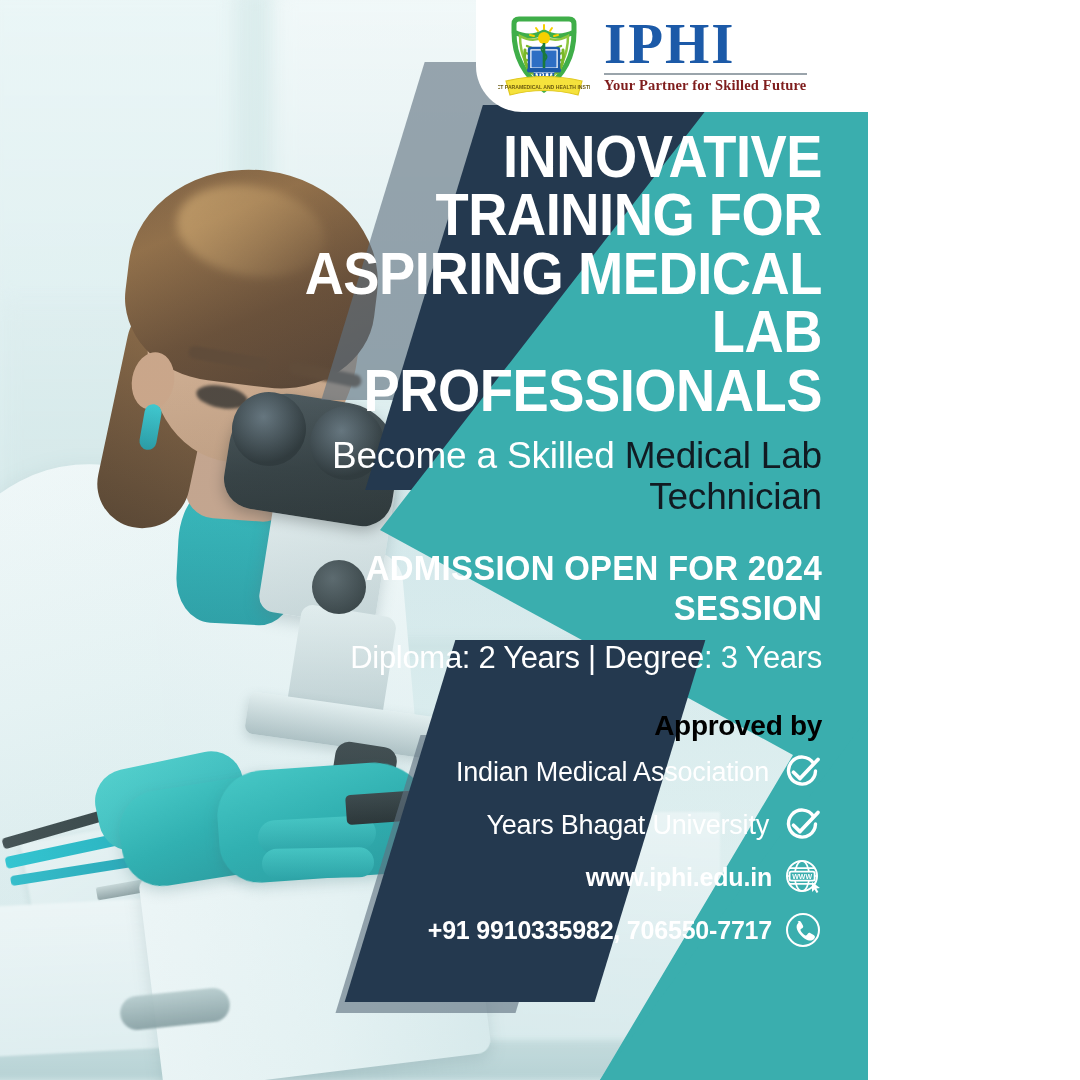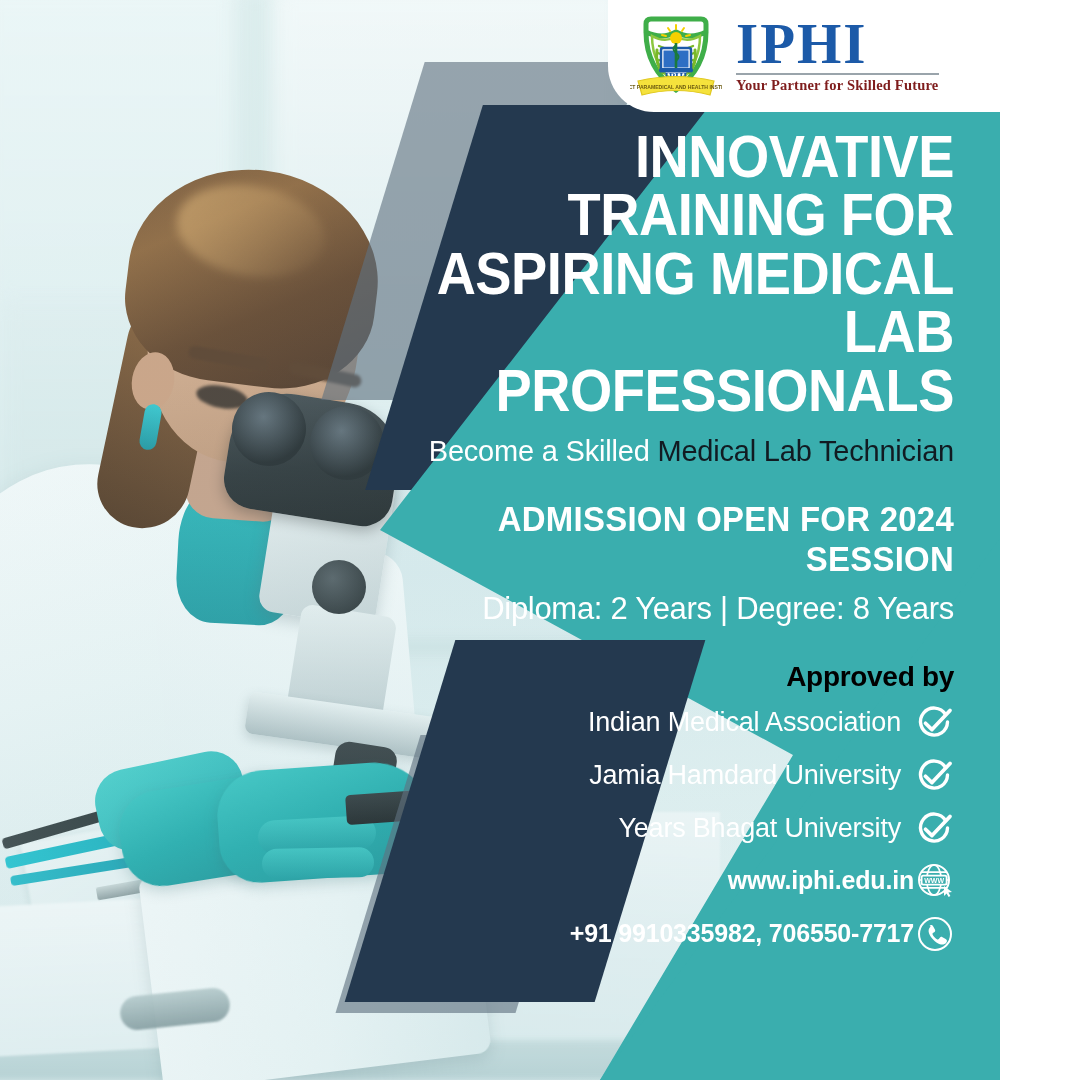--- a/index.html
+++ b/index.html
@@ -1,20 +1,20 @@
 <!DOCTYPE html>
 <html><head>
 <meta charset="utf-8">
 <style>
   html,body{margin:0;padding:0;background:#fff;}
   body{font-family:"Liberation Sans",sans-serif;}
 
   .poster{
     position:relative;
-    width:1000px;height:1080px;
+    width:868px;height:1080px;
     overflow:hidden;
     background:#e8f1f2;
   }
 
   
   .photo{position:absolute;inset:0;overflow:hidden;}
   .photo-bg{
     position:absolute;inset:0;
     background:
       linear-gradient(175deg,#f2f8f8 0%,#e4f0f1 28%,#dfeef0 52%,#eaf5f5 74%,#f4fafa 100%);
@@ -230,21 +230,21 @@
   }
   .headline{
     font-family:"Liberation Sans Narrow","Liberation Sans",sans-serif;
     font-weight:bold;color:#ffffff;
     font-size:59px;line-height:.99;letter-spacing:-.5px;
     text-transform:uppercase;
     transform:scaleX(.92);transform-origin:right center;
     margin:0;
   }
   .subtitle{
-    margin-top:16px;font-size:29px;line-height:1.1;color:#ffffff;font-weight:400;
+    margin-top:16px;font-size:37px;line-height:1.1;color:#ffffff;font-weight:400;
     letter-spacing:-.2px;
   }
   .subtitle .dark{color:#111b22;}
 
   .enroll-wrap{margin-top:28px;display:flex;justify-content:flex-end;}
   .enroll-btn{
     background:#e4e236;color:#000000;
     font-size:35px;font-weight:bold;letter-spacing:-.3px;
     padding:10px 26px 12px 26px;
     border:none;line-height:1;
@@ -269,21 +269,21 @@
     display:flex;align-items:center;justify-content:flex-end;gap:13px;
     margin-bottom:13px;
   }
   .appr-row .txt{color:#ffffff;font-size:27px;font-weight:400;letter-spacing:-.2px;}
 
   .contact-title{
     margin-top:18px;color:#000000;font-size:27.5px;font-weight:bold;letter-spacing:-.2px;
   }
   .contact-list{margin-top:12px;}
   .contact-row{
-    display:flex;align-items:center;justify-content:flex-end;gap:2px;margin-bottom:15px;
+    display:flex;align-items:center;justify-content:flex-end;gap:12px;margin-bottom:15px;
   }
   .contact-row .txt{color:#ffffff;font-size:25px;font-weight:bold;letter-spacing:-.2px;}
   svg{display:block;}
 </style>
 </head>
 <body>
 
 <div class="poster">
 
   <div class="photo">
@@ -389,44 +389,35 @@
       <div>LAB PROFESSIONALS</div>
     </div>
 
     <div class="subtitle">
       <span>Become a Skilled</span>
       <span class="dark">Medical Lab Technician</span>
     </div>
 
 
     <div class="admission">ADMISSION OPEN FOR 2024 SESSION</div>
-    <div class="duration">Diploma: 2 Years | Degree: 8 Years</div>
+    <div class="duration">Diploma: 2 Years | Degree: 3 Years</div>
 
     <div class="approved-title">Approved by</div>
     <div class="appr-list">
 
       <div class="appr-row">
         <span class="txt">Indian Medical Association</span>
         <span>
           <svg width="40" height="40" viewBox="0 0 40 40">
             <path d="M31.5 11.5 A13.5 13.5 0 1 0 33.5 19" fill="none" stroke="#fff" stroke-width="3.4" stroke-linecap="round"></path>
             <path d="M11.5 20.2 L18 26.6 L36 7.4" fill="none" stroke="#fff" stroke-width="3.7" stroke-linecap="round" stroke-linejoin="round"></path>
           </svg>
         </span>
       </div>
 
-      <div class="appr-row">
-        <span class="txt">Jamia Hamdard University</span>
-        <span>
-          <svg width="40" height="40" viewBox="0 0 40 40">
-            <path d="M31.5 11.5 A13.5 13.5 0 1 0 33.5 19" fill="none" stroke="#fff" stroke-width="3.4" stroke-linecap="round"></path>
-            <path d="M11.5 20.2 L18 26.6 L36 7.4" fill="none" stroke="#fff" stroke-width="3.7" stroke-linecap="round" stroke-linejoin="round"></path>
-          </svg>
-        </span>
-      </div>
 
       <div class="appr-row">
         <span class="txt">Years Bhagat University</span>
         <span>
           <svg width="40" height="40" viewBox="0 0 40 40">
             <path d="M31.5 11.5 A13.5 13.5 0 1 0 33.5 19" fill="none" stroke="#fff" stroke-width="3.4" stroke-linecap="round"></path>
             <path d="M11.5 20.2 L18 26.6 L36 7.4" fill="none" stroke="#fff" stroke-width="3.7" stroke-linecap="round" stroke-linejoin="round"></path>
           </svg>
         </span>
       </div>

